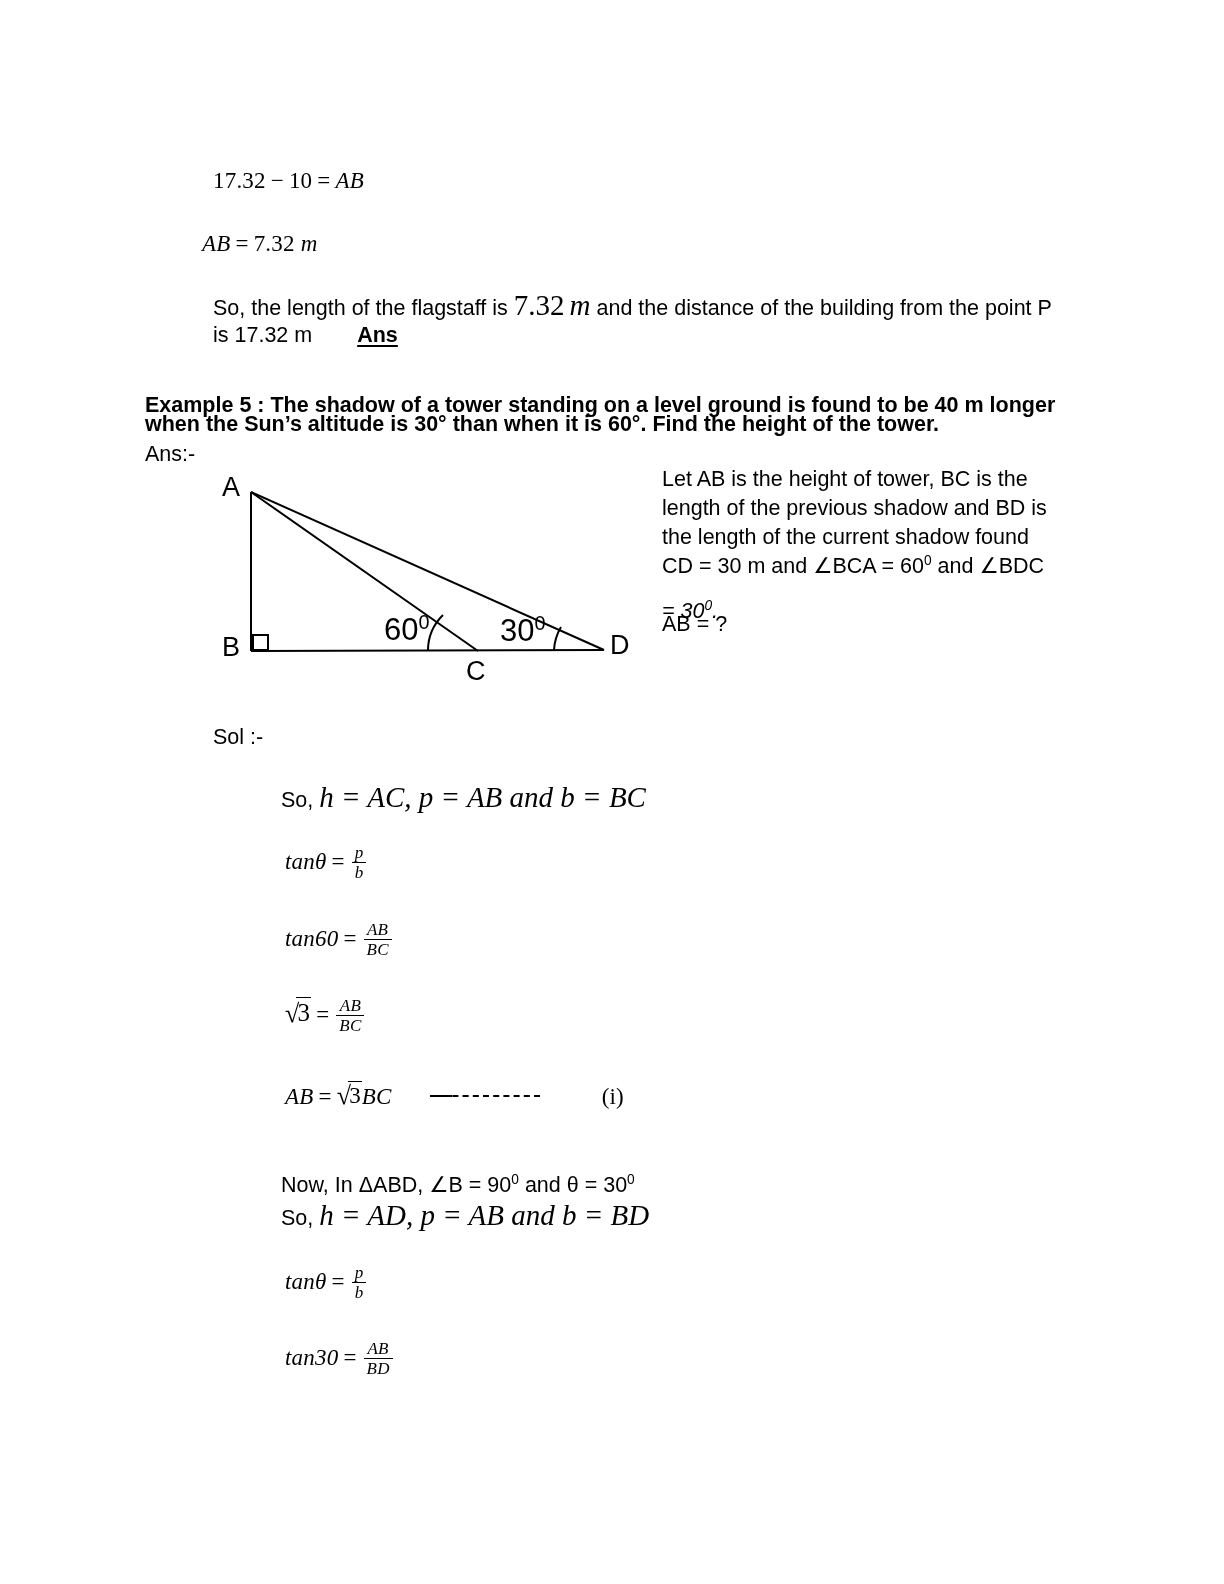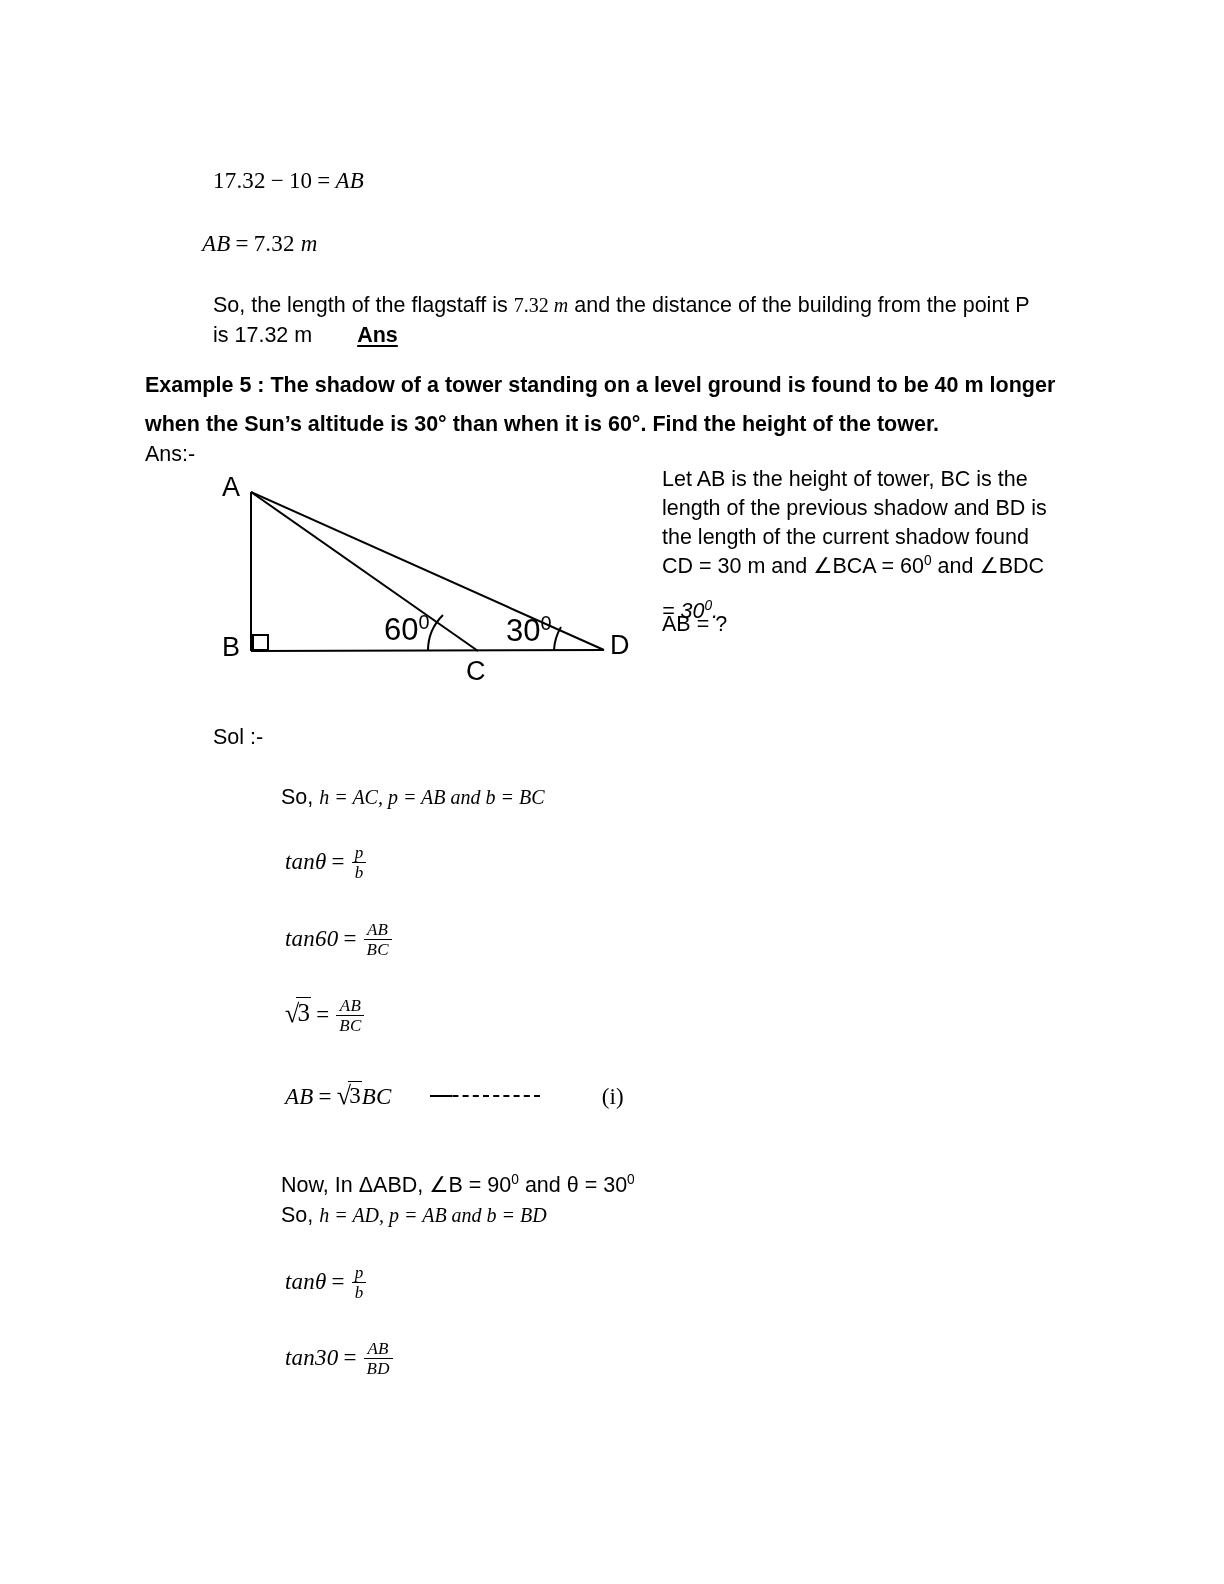--- a/index.html
+++ b/index.html
@@ -44,21 +44,21 @@
   .ul-ans {
     font-weight: bold;
     text-decoration: underline;
     text-underline-offset: 3px;
   }
 
   
   .mi {
     font-family: "Liberation Serif", serif;
     font-style: italic;
-    font-size: 20px;
+    font-size: 29px;
   }
   .mi .num { font-style: normal; }
 
   
   .supz { font-size: 0.64em; vertical-align: super; line-height: 0; }
 
   
   .frac {
     display: inline-block;
     vertical-align: middle;
@@ -145,21 +145,21 @@
     <span>AB</span><span class="op">=</span><span class="num">7.32</span><span style="padding-left:6px">m</span>
   </div>
 
   <div class="abs prose" style="left:213px; top:290px;">
     <span>So, the length of the flagstaff is </span><span class="mi"><span class="num">7.32</span><span style="padding-left:5px">m</span></span><span> and the distance of the building from the point P</span>
   </div>
   <div class="abs prose" style="left:213px; top:320px;">
     <span>is 17.32 m</span><span class="ul-ans" style="margin-left:45px;">Ans</span>
   </div>
 
-  <div class="abs prose bold" style="left:145px; top:370px;">Example 5 : The shadow of a tower standing on a level ground is found to be 40 m longer</div>
+  <div class="abs prose bold" style="left:145px; top:390px;">Example 5 : The shadow of a tower standing on a level ground is found to be 40 m longer</div>
   <div class="abs prose bold" style="left:145px; top:409px;">when the Sun’s altitude is 30° than when it is 60°. Find the height of the tower.</div>
   <div class="abs prose" style="left:145px; top:439px;">Ans:-</div>
 
   <div class="diagram" style="left:200px; top:460px; width:450px; height:230px;">
     <svg width="450" height="230" viewBox="0 0 450 230">
 
       <line x1="51" y1="32" x2="51" y2="191" stroke="#000" stroke-width="2"></line>
 
       <line x1="51" y1="191" x2="404" y2="190" stroke="#000" stroke-width="2"></line>
 
@@ -173,21 +173,21 @@
 
       <path d="M 354 190 A 50 50 0 0 1 361 167" fill="none" stroke="#000" stroke-width="2"></path>
     </svg>
 
     <div class="dlabel" style="left:22px; top:14px;">A</div>
     <div class="dlabel" style="left:22px; top:174px;">B</div>
     <div class="dlabel" style="left:266px; top:198px;">C</div>
     <div class="dlabel" style="left:410px; top:172px;">D</div>
 
     <div class="anglelabel" style="left:184px; top:157px;"><span>60</span><span class="supz">0</span></div>
-    <div class="anglelabel" style="left:300px; top:158px;margin-left:6px;"><span>30</span><span class="supz">0</span></div>
+    <div class="anglelabel" style="left:300px; top:158px;"><span>30</span><span class="supz">0</span></div>
   </div>
 
   <div class="abs prose" style="left:662px; top:493px;">length of the previous shadow and BD is</div>
   <div class="abs prose" style="left:662px; top:464px;">Let AB is the height of tower, BC is the</div>
   <div class="abs prose" style="left:662px; top:522px;">the length of the current shadow found</div>
   <div class="abs prose" style="left:662px; top:551px;"><span>CD = 30 m and </span><span>∠</span><span>BCA = 60</span><span class="supz">0</span><span> and </span><span>∠</span><span>BDC</span></div>
   <div class="abs prose" style="left:662px; top:596px;font-style:italic;"><span>= 30</span><span class="supz">0</span><span>.</span></div>
   <div class="abs prose" style="left:662px; top:609px;">AB = ?</div>
 
   <div class="abs prose" style="left:213px; top:722px;">Sol :-</div>

